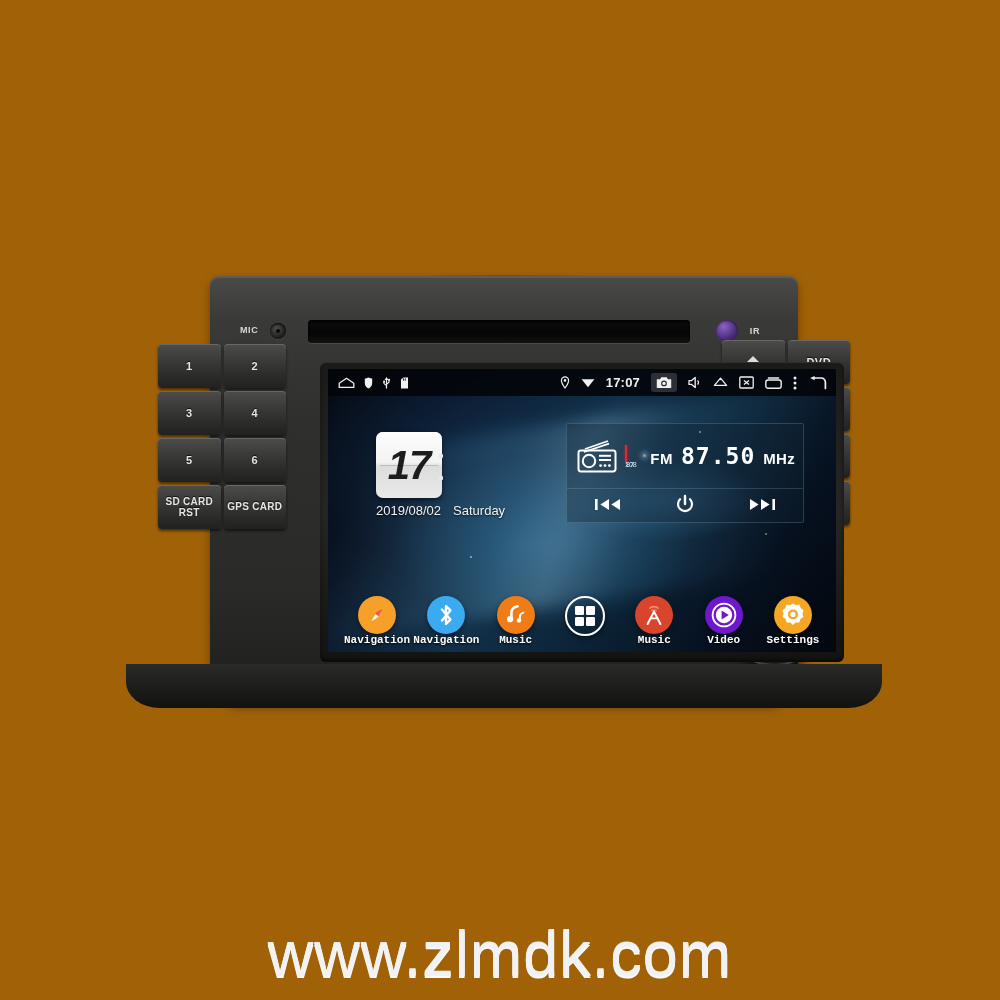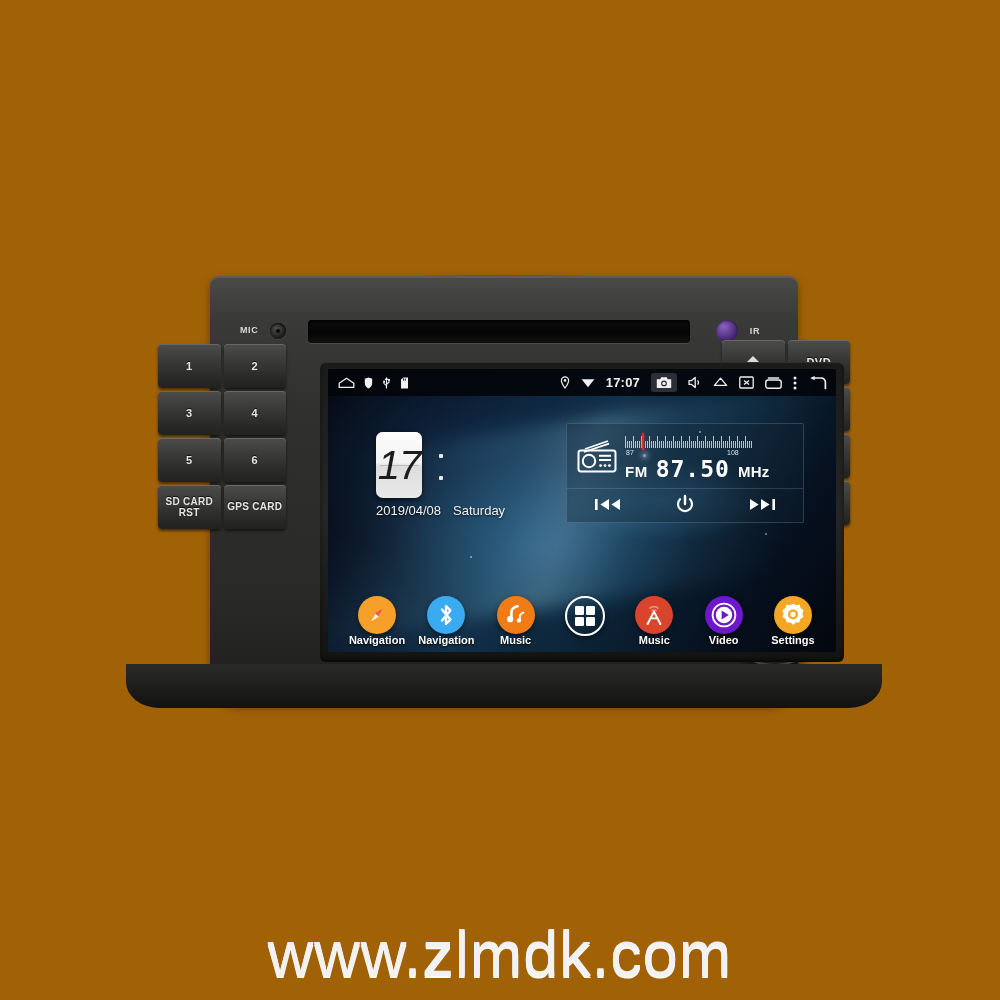--- a/index.html
+++ b/index.html
@@ -110,26 +110,26 @@
   #sb-clock { font-size: 13px; font-weight: 700; letter-spacing: .2px; }
   #sb-camera {
     background: rgba(255,255,255,.16); border-radius: 3px;
     padding: 3px 5px; display:inline-flex; align-items:center;
   }
 
   
   #clock-widget { position: absolute; left: 48px; top: 63px; width: 160px; }
   #flip-clock { display: flex; align-items: flex-start; gap: 4px; position: relative; }
   .flip-card {
-    width: 46px; height: 66px;
+    width: 66px; height: 66px;
     background: linear-gradient(180deg,#fdfdfd 0%,#f3f3f3 46%,#dddddd 52%,#e9e9e9 100%);
     border-radius: 7px;
     box-shadow: 0 2px 5px rgba(0,0,0,.55), inset 0 1px 0 #fff;
     display:flex; align-items:center; justify-content:center;
-    font-size: 40px; font-style: italic; font-weight: 400;
+    font-size: 40px; font-style: italic; font-weight: 700;
     color: #1d1d1d; letter-spacing: -1px;
     position: relative;
   }
   .flip-card::after {
     content:""; position:absolute; left:4px; right:4px; top:50%; height:1px;
     background: rgba(0,0,0,.16);
   }
   #clock-colon {
     position: absolute; left: 63px; top: 22px; width: 5px; height: 26px;
     display:flex; flex-direction:column; justify-content:space-between;
@@ -143,21 +143,21 @@
 
   
   #radio-widget {
     position: absolute; left: 238px; top: 54px; width: 238px; height: 100px;
     background: rgba(18,34,50,.34);
     border: 1px solid rgba(160,200,225,.22);
     border-radius: 2px;
   }
   #radio-top { display:flex; align-items:center; height: 64px; padding: 0 8px; }
   #radio-glyph { width: 44px; height: 36px; flex: 0 0 auto; }
-  #radio-readout { flex:1; display:flex; flex-direction:column; justify-content:center; padding-left: 4px; }
+  #radio-readout { flex:1; display:flex; flex-direction:row; justify-content:space-between; padding-left: 4px; }
   #freq-scale { position: relative; height: 22px; margin: 2px 0 1px 2px; }
   #ticks { position:absolute; left:0; right:2px; top:2px; height:13px; display:flex; align-items:flex-end; gap:0; }
   .tick { width:1px; background:#cfe2ee; opacity:.85; margin-right:1px; }
   #tuner-needle { position:absolute; left: 10%; top:0; width:2px; height:17px; background:#e8252a; box-shadow:0 0 3px rgba(232,37,42,.8); }
   .scale-num { position:absolute; bottom:-1px; font-size:7px; color:#cfe2ee; }
   #scale-lo { left: 1px; }
   #scale-hi { left: 60%; }
   #freq-line { display:flex; align-items:baseline; gap: 8px; padding-left: 2px; }
   #band-label { font-size: 15px; font-weight: 700; color:#fff; letter-spacing:.5px; }
   #freq-value {
@@ -173,21 +173,21 @@
   
   #dock { position: absolute; left: 20px; right: 14px; bottom: 6px; display:flex; justify-content: space-between; }
   .app { width: 58px; display:flex; flex-direction:column; align-items:center; }
   .app-circle {
     width: 38px; height: 38px; border-radius: 50%;
     display:flex; align-items:center; justify-content:center;
     box-shadow: 0 2px 5px rgba(0,0,0,.5);
   }
   .app-label {
     margin-top: 0; font-size: 11px; color:#fff; font-weight: 600;
-    text-shadow: 0 1px 2px rgba(0,0,0,.95); white-space:nowrap;
+    text-shadow: 0 1px 2px rgba(0,0,0,.95); white-space:nowrap;font-family:Liberation Mono, monospace;
   }
 
   
   .btn-bank { position:absolute; display:grid; grid-template-columns: 1fr 1fr; gap: 3px; }
   #bank-left  { left: 96px;  top: 68px; width: 128px; }
   #bank-right { right: 96px; top: 64px; width: 128px; }
   .pbtn {
     height: 44px; border-radius: 4px;
     background: linear-gradient(180deg,#4c4c4a 0%,#3a3a38 38%,#2c2c2a 70%,#212120 100%);
     box-shadow: inset 0 1px 0 rgba(255,255,255,.16), 0 2px 3px rgba(0,0,0,.55);
@@ -419,21 +419,21 @@
 
         <div id="clock-widget">
           <div id="flip-clock">
             <div class="flip-card">17</div>
             <div id="clock-colon">
                 <i></i>
                 <i></i>
               </div>
           </div>
           <div id="clock-sub">
-            <span>2019/04/08</span>
+            <span>2019/08/02</span>
             <span>Saturday</span>
           </div>
         </div>
 
         <div id="radio-widget">
           <div id="radio-top">
             <span id="radio-glyph">
               <svg width="44" height="36" viewBox="0 0 44 36">
                 <path d="M10 11 L33 3" stroke="#fff" stroke-width="1.8" fill="none"></path>
                 <path d="M9 14 L34 5.6" stroke="#fff" stroke-width="1.8" fill="none"></path>

